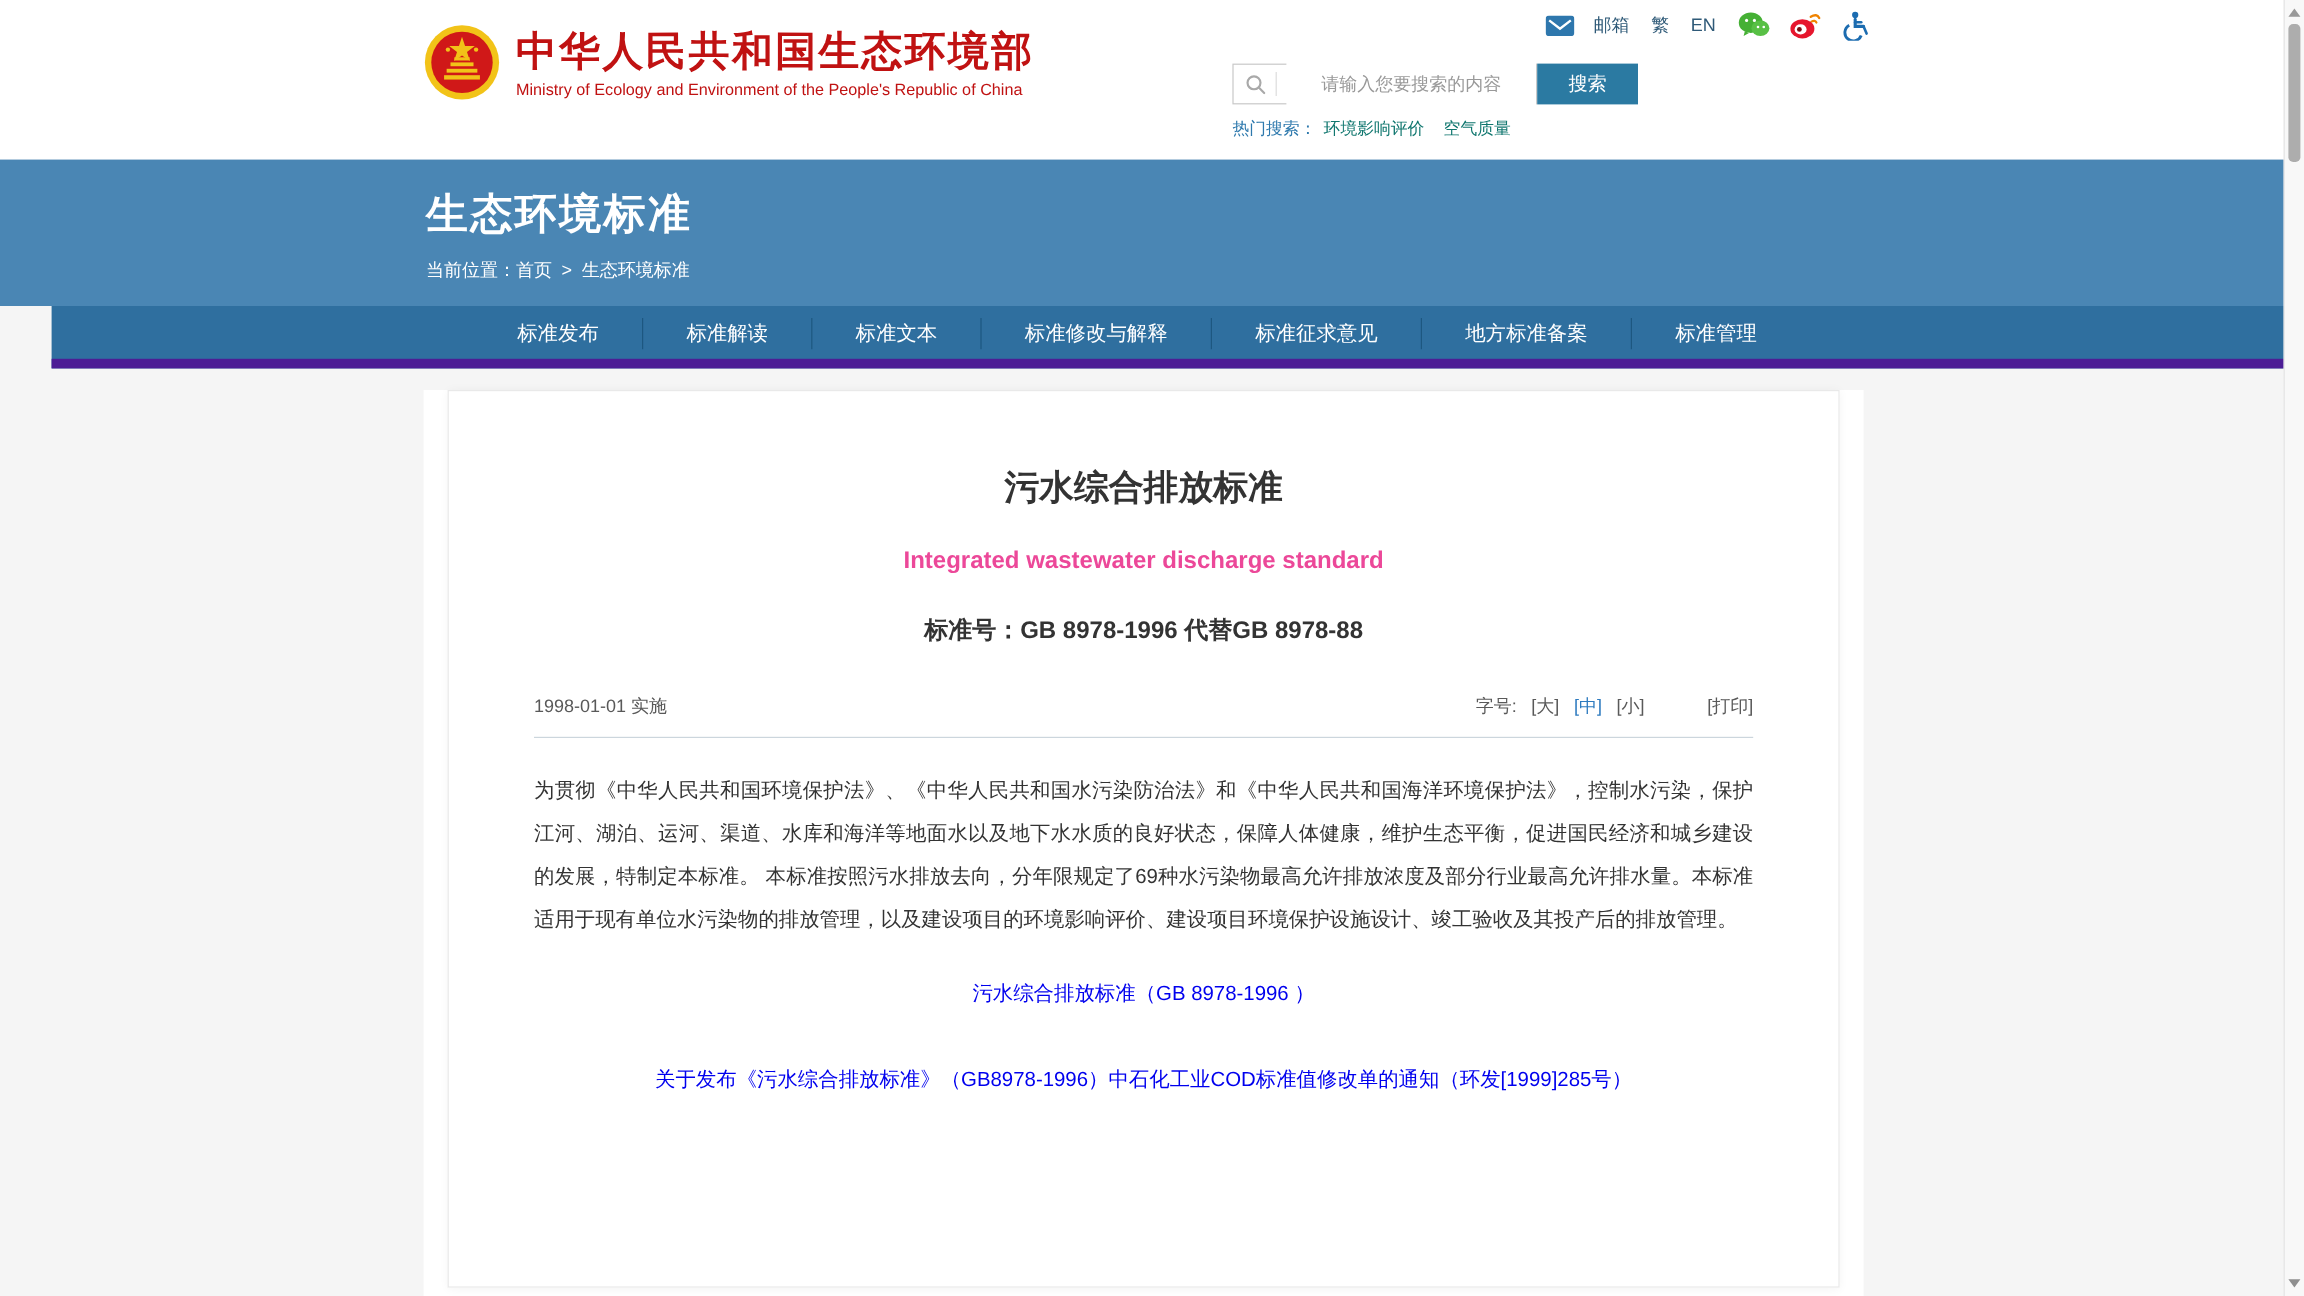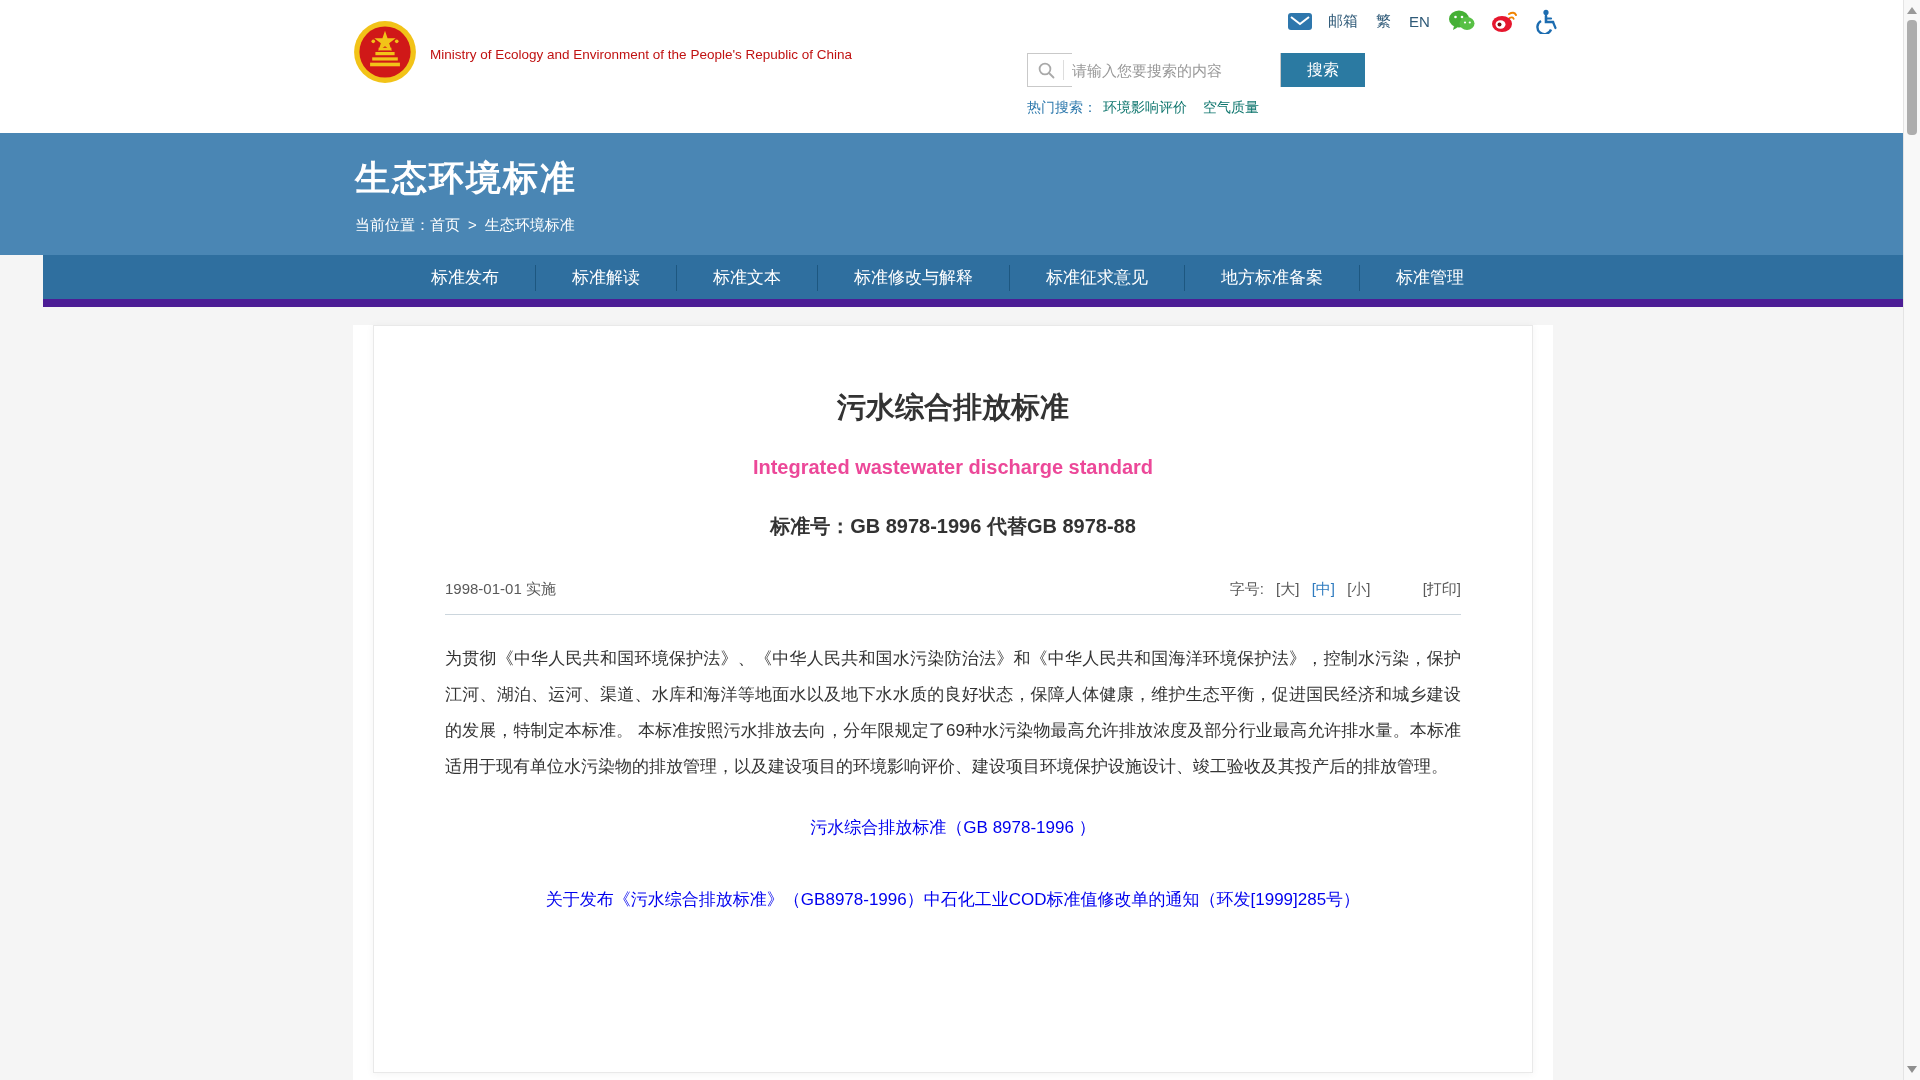--- a/index.html
+++ b/index.html
@@ -16,21 +16,21 @@
   .logo-sub { font-size:13.5px; color:#c01212; margin-top:4px; }
 
   .utility { position:absolute; left:1288px; top:9px; display:flex; align-items:center; height:24px; }
   .utility .txt { font-size:15px; color:#2f5a78; margin-right:18px; cursor:pointer; }
   .utility .ic { margin-right:16px; cursor:pointer; display:flex; align-items:center; }
 
   .search-group { position:absolute; left:1027px; top:53px; width:338px; height:34px; display:flex; }
   .search-box { flex:1; border:1px solid #c9c9c9; background:#fff; display:flex; align-items:center; }
   .search-box .sep { width:1px; height:20px; background:#ddd; margin-right:8px; }
   .search-box input { border:0; outline:none; flex:1; font-size:15px; color:#555; height:42px;
-     font-family:"Liberation Sans","DejaVu Sans",sans-serif; }
+     font-family:"Liberation Sans","DejaVu Sans",sans-serif;text-align:center; }
   .search-box input::placeholder { color:#999; }
   .search-btn { width:84px; background:#2b7aa2; color:#fff; border:0; font-size:16px; cursor:pointer;
      font-family:"Liberation Sans","DejaVu Sans",sans-serif; }
   .hot-row { position:absolute; left:1027px; top:99px; font-size:14px; color:#2e79ad; display:flex; }
   .hot-row .hot-link { color:#0f766e; text-decoration:none; margin-right:16px; }
   .hot-row .lbl { margin-right:6px; }
 
   .nnsa { position:absolute; left:1385px; top:52px; width:168px; cursor:pointer;
      border:2px solid #23719f; border-bottom-width:4px;
      background:linear-gradient(180deg,#58a8cf,#4397c6); }
@@ -109,20 +109,21 @@
           <polygon points="30,10 32.4,17.2 40,17.2 33.9,21.8 36.2,29 30,24.6 23.8,29 26.1,21.8 20,17.2 27.6,17.2" fill="#f2c318"></polygon>
           <circle cx="19" cy="20" r="1.7" fill="#f2c318"></circle>
           <circle cx="41" cy="20" r="1.7" fill="#f2c318"></circle>
           <rect x="21" y="30" width="18" height="3" fill="#f2c318"></rect>
           <rect x="24" y="26" width="12" height="2.5" fill="#f2c318"></rect>
           <rect x="18" y="35" width="24" height="3" fill="#f2c318"></rect>
           <rect x="16" y="40" width="28" height="3.4" fill="#f2c318"></rect>
         </svg>
       </span>
       <span class="logo-text">
+        <div class="logo-title">中华人民共和国生态环境部</div>
         <div class="logo-sub">Ministry of Ecology and Environment of the People's Republic of China</div>
       </span>
     </div>
 
     <div class="utility">
       <span class="ic">
         <svg width="24" height="17" viewBox="0 0 24 17">
           <rect x="0" y="0" width="24" height="17" rx="3" fill="#2e77ad"></rect>
           <polyline points="3,4 12,11 21,4" fill="none" stroke="#fff" stroke-width="2"></polyline>
         </svg>

